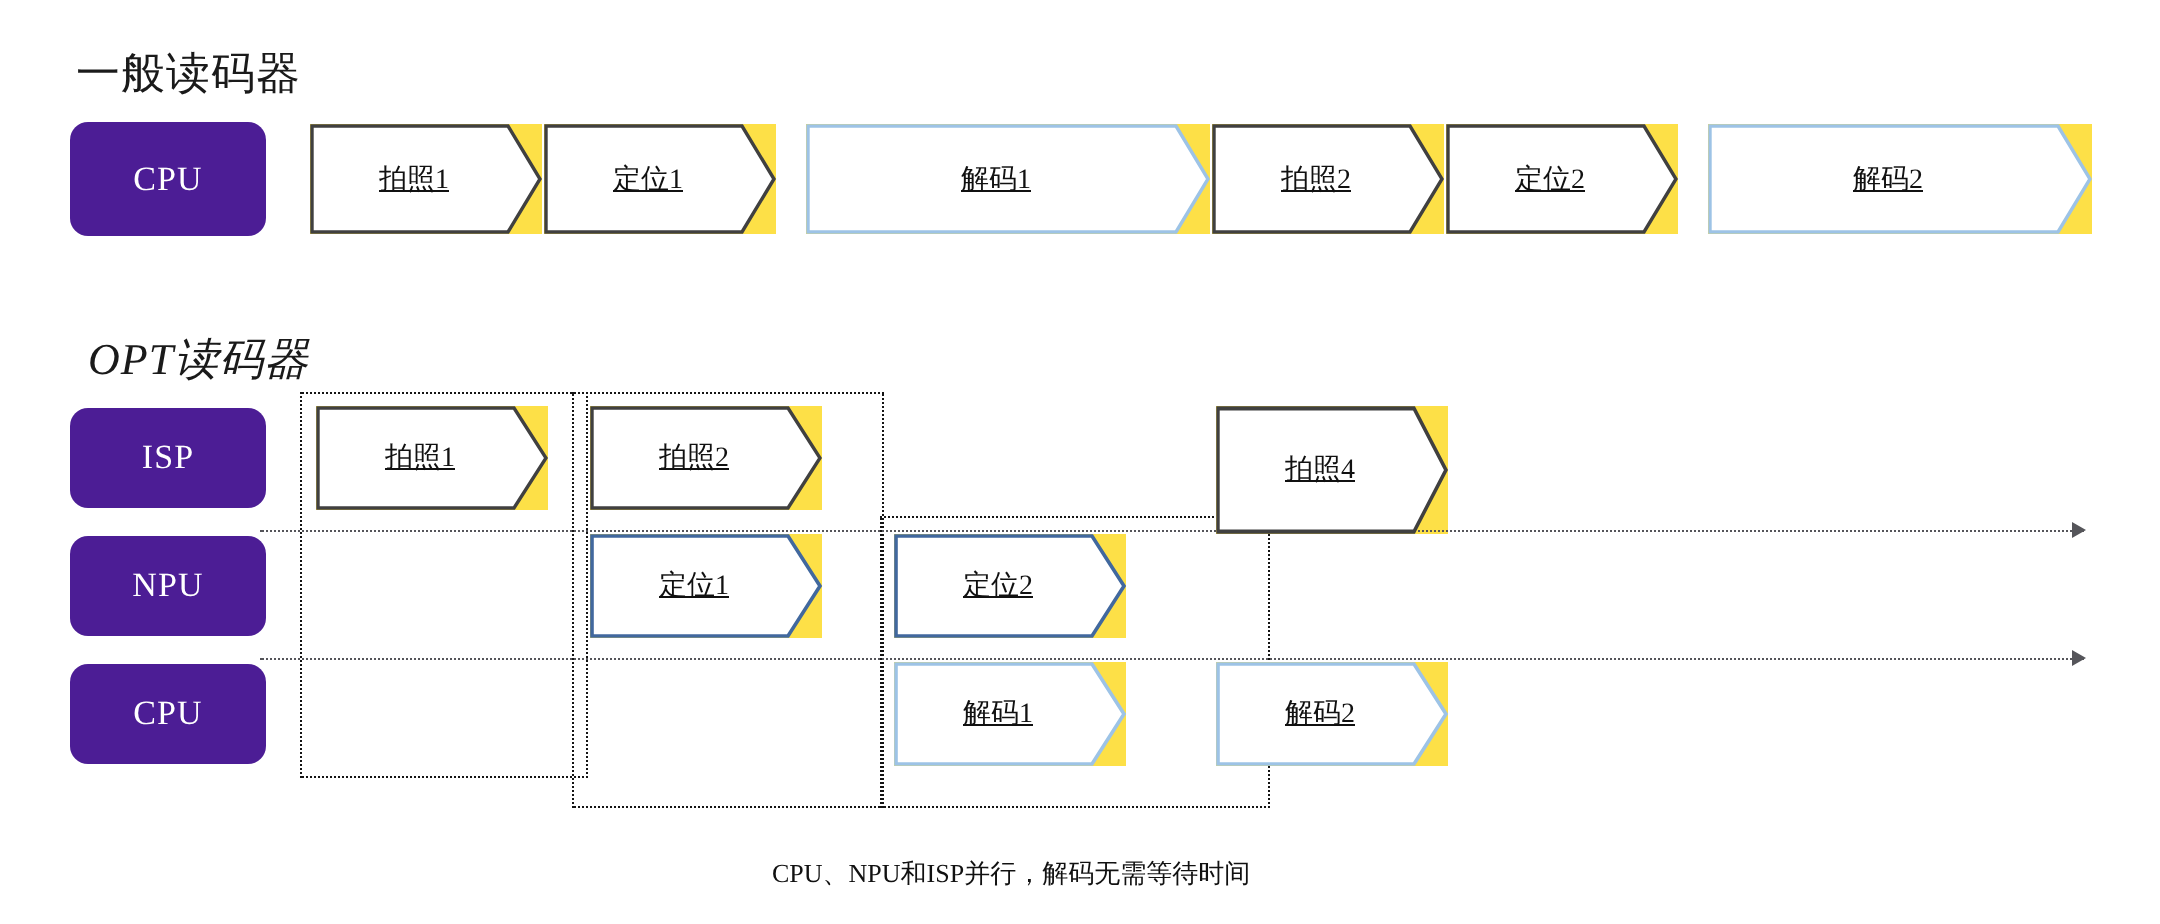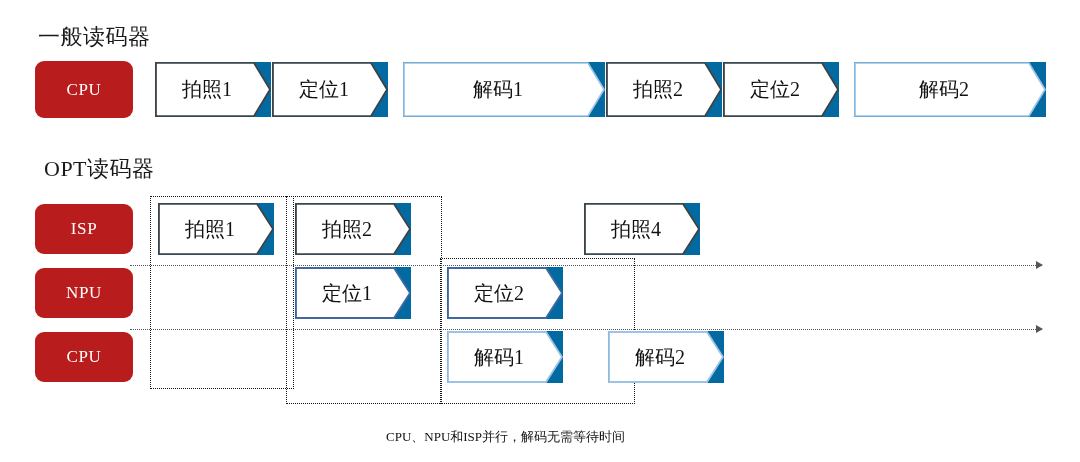--- a/index.html
+++ b/index.html
@@ -19,38 +19,39 @@
     font-family:"Liberation Serif","DejaVu Serif",serif;
     font-size:22px;
     color:#1a1a1a;
     letter-spacing:.5px;
     white-space:nowrap;
   }
 
   
   .unit{
     position:absolute;
-    background:#b91c1c;
+    background:#4c1d95;
     border-radius:9px;
     color:#ffffff;
     font-size:17px;
     letter-spacing:.6px;
     display:flex;align-items:center;justify-content:center;
     font-family:"Liberation Serif","DejaVu Serif",serif;
   }
 
   
   .chev{
     position:absolute;
     display:flex;align-items:center;justify-content:center;
     box-sizing:border-box;
-    font-size:20px;
+    font-size:14px;
     color:#111111;
     white-space:nowrap;
-    background:#0369a1;
+    background:#fde047;
+    text-decoration:underline;
   }
   .chev .lbl{position:relative;z-index:2;transform:translateX(-6px);}
   .chev svg{position:absolute;left:0;top:0;width:100%;height:100%;z-index:1;}
 
   
   .groupbox{
     position:absolute;
     border:1.6px dotted #141414;
     box-sizing:border-box;
     background:transparent;
@@ -125,21 +126,21 @@
     <span class="lbl">定位2</span>
   </div>
 
   <div class="chev" style="left:854px;top:62px;width:192px;height:55px;">
     <svg viewBox="0 0 192 55" preserveAspectRatio="none">
       <path d="M1,1 L175,1 L191,27.5 L175,54 L1,54 Z" fill="#ffffff" stroke="#9dc3e6" stroke-width="1.7"></path>
     </svg>
     <span class="lbl">解码2</span>
   </div>
 
-  <div class="heading" style="left:44px;top:154px;">OPT读码器</div>
+  <div class="heading" style="left:44px;top:165px;font-style:italic;">OPT读码器</div>
 
   <div class="unit" style="left:35px;top:268px;width:98px;height:50px;">NPU</div>
   <div class="unit" style="left:35px;top:204px;width:98px;height:50px;">ISP</div>
   <div class="unit" style="left:35px;top:332px;width:98px;height:50px;">CPU</div>
 
   <div class="groupbox" style="left:150px;top:196px;width:144px;height:193px;"></div>
   <div class="groupbox" style="left:286px;top:196px;width:156px;height:208px;"></div>
   <div class="groupbox" style="left:440px;top:258px;width:195px;height:146px;"></div>
 
   <div class="chev" style="left:158px;top:203px;width:116px;height:52px;">
@@ -147,21 +148,21 @@
       <path d="M1,1 L99,1 L115,26 L99,51 L1,51 Z" fill="#ffffff" stroke="#404040" stroke-width="1.7"></path>
     </svg>
     <span class="lbl">拍照1</span>
   </div>
   <div class="chev" style="left:295px;top:203px;width:116px;height:52px;">
     <svg viewBox="0 0 116 52" preserveAspectRatio="none">
       <path d="M1,1 L99,1 L115,26 L99,51 L1,51 Z" fill="#ffffff" stroke="#404040" stroke-width="1.7"></path>
     </svg>
     <span class="lbl">拍照2</span>
   </div>
-  <div class="chev" style="left:584px;top:203px;width:116px;height:52px;">
+  <div class="chev" style="left:608px;top:203px;width:116px;height:64px;">
     <svg viewBox="0 0 116 52" preserveAspectRatio="none">
       <path d="M1,1 L99,1 L115,26 L99,51 L1,51 Z" fill="#ffffff" stroke="#404040" stroke-width="1.7"></path>
     </svg>
     <span class="lbl">拍照4</span>
   </div>
 
   <div class="chev" style="left:295px;top:267px;width:116px;height:52px;">
     <svg viewBox="0 0 116 52" preserveAspectRatio="none">
       <path d="M1,1 L99,1 L115,26 L99,51 L1,51 Z" fill="#ffffff" stroke="#41689e" stroke-width="1.8"></path>
     </svg>

